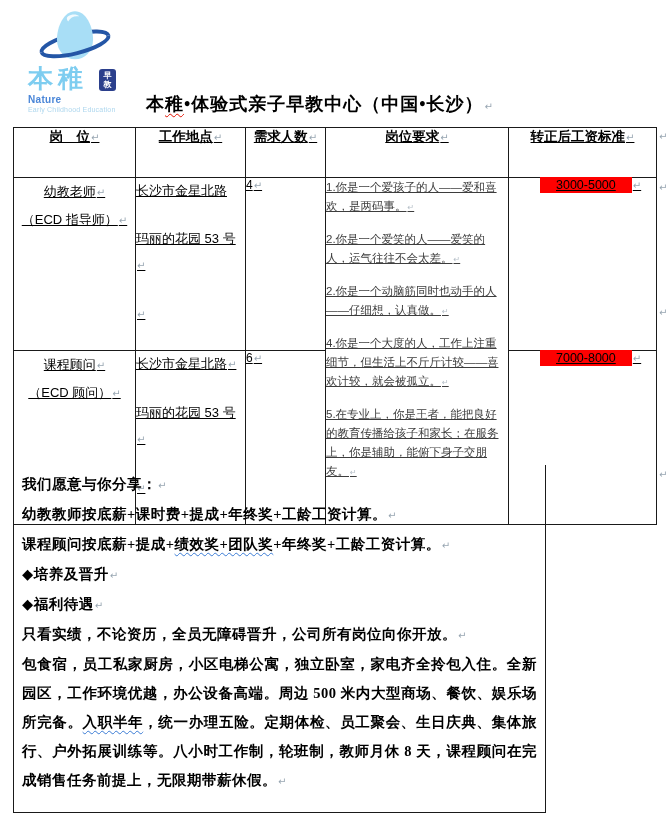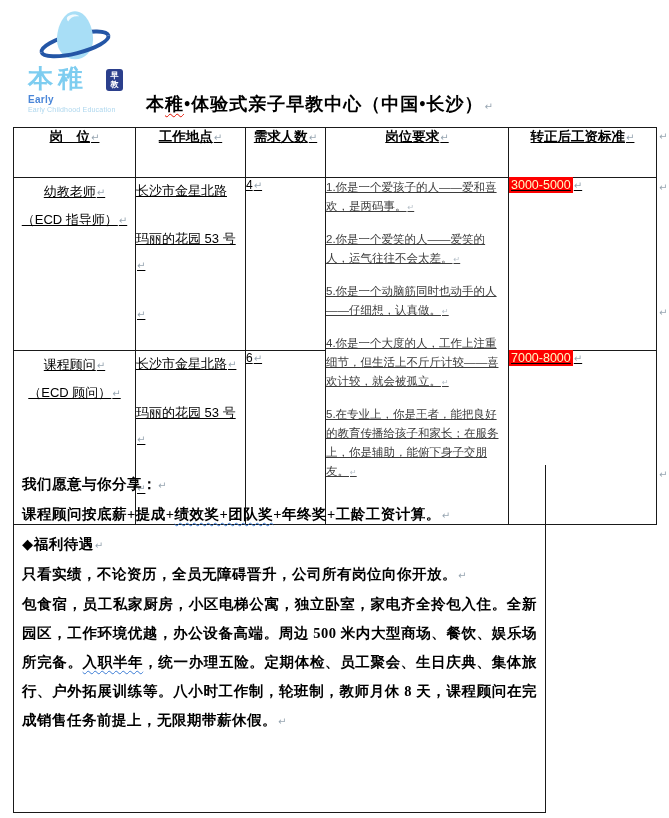--- a/index.html
+++ b/index.html
@@ -4,21 +4,21 @@
 <style>
   html,body{margin:0;padding:0;}
   body{
     width:669px;height:818px;position:relative;background:#ffffff;
     font-family:"Liberation Sans","DejaVu Sans",sans-serif;color:#000;
     overflow:hidden;
   }
   
   .logo{position:absolute;left:28px;top:6px;width:110px;text-align:left;}
   .logo-mark{display:block;margin-left:4px;}
-  .brand-row{display:flex;align-items:flex-end;gap:18px;margin-top:-2px;}
+  .brand-row{display:flex;align-items:flex-end;gap:11px;margin-top:-2px;}
   .brand-zh{font-size:25px;font-weight:bold;color:#7ecdf0;letter-spacing:5px;line-height:1;}
   .brand-badge{
     background:#2b3f8c;color:#fff;border-radius:3px;
     width:15px;padding:2px 1px;text-align:center;
     font-size:8px;line-height:9px;font-weight:bold;
   }
   .brand-en{font-size:10px;font-weight:bold;color:#4a86d8;margin-top:3px;letter-spacing:0.3px;}
   .brand-tagline{font-size:7px;color:#aed7ee;margin-top:1px;letter-spacing:0.2px;}
   
   .doc-title{
@@ -43,21 +43,21 @@
     font-family:"Liberation Serif","DejaVu Serif",serif;font-size:13.5px;font-weight:bold;
   }
   td.pos-cell{height:125px;text-align:center;padding-top:6px;font-size:13px;line-height:27px;}
   td.pos-cell2{height:163px;}
   td.loc-cell{padding:7px 5px 0 6px;font-size:13px;margin-top:28px;}
   .loc-cell p{margin:0 0 22px 0;line-height:26px;}
   td.cnt-cell{padding:4px 0 0 5px;font-size:12px;}
   td.req-cell{padding:5px 6px 0 7px;font-size:11.5px;color:#3d3d3d;}
   .req-cell p{margin:0 0 13px 0;line-height:19px;}
   td.sal-cell{padding:4px 0 0 5px;font-size:12.5px;}
-  .hl{background:#fe0000;color:#fef9c3;padding:1px 2px;}
+  .hl{background:#fe0000;color:#000000;padding:1px 16px;margin-left:31px;}
   
   .share-box{
     position:absolute;left:13px;top:465px;width:533px;height:348px;
     border:1px solid #1a1a1a;border-top:none;box-sizing:border-box;
     padding:5px 8px 0 8px;
     font-family:"Liberation Serif","DejaVu Serif",serif;
     font-weight:bold;font-size:14.5px;letter-spacing:0.5px;
   }
   .share-box p{margin:0;line-height:29px;}
   .share-box p.just{text-align:justify;}
@@ -73,21 +73,21 @@
     <path d="M50,6 C63,6 71,24 71,39 C71,53 61,62 50,62 C39,62 29,53 29,39 C29,24 37,6 50,6 Z" fill="#a8def6"></path>
     <path d="M42,12 C46,9 52,9 55,12 C49,11 45,13 42,18 C40,16 40,13 42,12 Z" fill="#ffffff" opacity="0.85"></path>
     <g transform="rotate(-14 50 44)">
       <path d="M10,44 A40,11 0 0 0 90,44" stroke="#2456a6" stroke-width="4.5" fill="none"></path>
     </g>
   </svg>
   <div class="brand-row">
     <span class="brand-zh">本稚</span>
     <span class="brand-badge"><span>早</span><br><span>教</span></span>
   </div>
-  <div class="brand-en">Early</div>
+  <div class="brand-en">Nature</div>
   <div class="brand-tagline">Early Childhood Education</div>
 </div>
 
 <div class="doc-title">
   <span>本</span><span class="wavy-red">稚</span><span>•体验式亲子早教中心（中国•长沙）</span><span class="pm">↵</span>
 </div>
 
 <table class="jobs">
   <colgroup>
     <col style="width:122px">
@@ -113,21 +113,21 @@
       <p><span>长沙市金星北路</span></p>
       <p><span>玛丽的花园 53 号</span><span class="pm">↵</span></p>
       <p><span class="pm">↵</span></p>
     </td>
     <td class="cnt-cell">
       <span>4</span><span class="pm">↵</span>
     </td>
     <td class="req-cell" rowspan="2">
       <p><span>1.你是一个爱孩子的人——爱和喜欢，是两码事。</span><span class="pm-sm">↵</span></p>
       <p><span>2.你是一个爱笑的人——爱笑的人，运气往往不会太差。</span><span class="pm-sm">↵</span></p>
-      <p><span>5.你是一个动脑筋同时也动手的人——仔细想，认真做。</span><span class="pm-sm">↵</span></p>
+      <p><span>2.你是一个动脑筋同时也动手的人——仔细想，认真做。</span><span class="pm-sm">↵</span></p>
       <p><span>4.你是一个大度的人，工作上注重细节，但生活上不斤斤计较——喜欢计较，就会被孤立。</span><span class="pm-sm">↵</span></p>
       <p><span>5.在专业上，你是王者，能把良好的教育传播给孩子和家长；在服务上，你是辅助，能俯下身子交朋友。</span><span class="pm-sm">↵</span></p>
     </td>
     <td class="sal-cell">
       <span class="hl">3000-5000</span><span class="pm">↵</span>
     </td>
   </tr>
   <tr>
     <td class="pos-cell pos-cell2">
       <span>课程顾问</span><span class="pm">↵</span><br>
@@ -148,18 +148,20 @@
 </tbody>
   </table>
 
 <span class="row-end-pm" style="top:131px">↵</span>
 <span class="row-end-pm" style="top:182px">↵</span>
 <span class="row-end-pm" style="top:307px">↵</span>
 <span class="row-end-pm" style="top:469px">↵</span>
 
 <div class="share-box">
   <p><span>我们愿意与你分享：</span><span class="pm">↵</span></p>
+  <p><span>幼教教师按底薪+课时费+提成+年终奖+工龄工资计算。</span><span class="pm">↵</span></p>
   <p><span>课程顾问按底薪+提成+</span><span class="wavy-blue">绩效奖+团队奖</span><span>+年终奖+工龄工资计算。</span><span class="pm">↵</span></p>
+  <p><span>◆培养及晋升</span><span class="pm">↵</span></p>
   <p><span>◆福利待遇</span><span class="pm">↵</span></p>
   <p><span>只看实绩，不论资历，全员无障碍晋升，公司所有岗位向你开放。</span><span class="pm">↵</span></p>
   <p class="just"><span>包食宿，员工私家厨房，小区电梯公寓，独立卧室，家电齐全拎包入住。全新园区，工作环境优越，办公设备高端。周边 500 米内大型商场、餐饮、娱乐场所完备。</span><span class="wavy-blue">入职半年</span><span>，统一办理五险。定期体检、员工聚会、生日庆典、集体旅行、户外拓展训练等。八小时工作制，轮班制，教师月休 8 天，课程顾问在完成销售任务前提上，无限期带薪休假。</span><span class="pm">↵</span></p>
 
 </div>
 
 </body></html>

